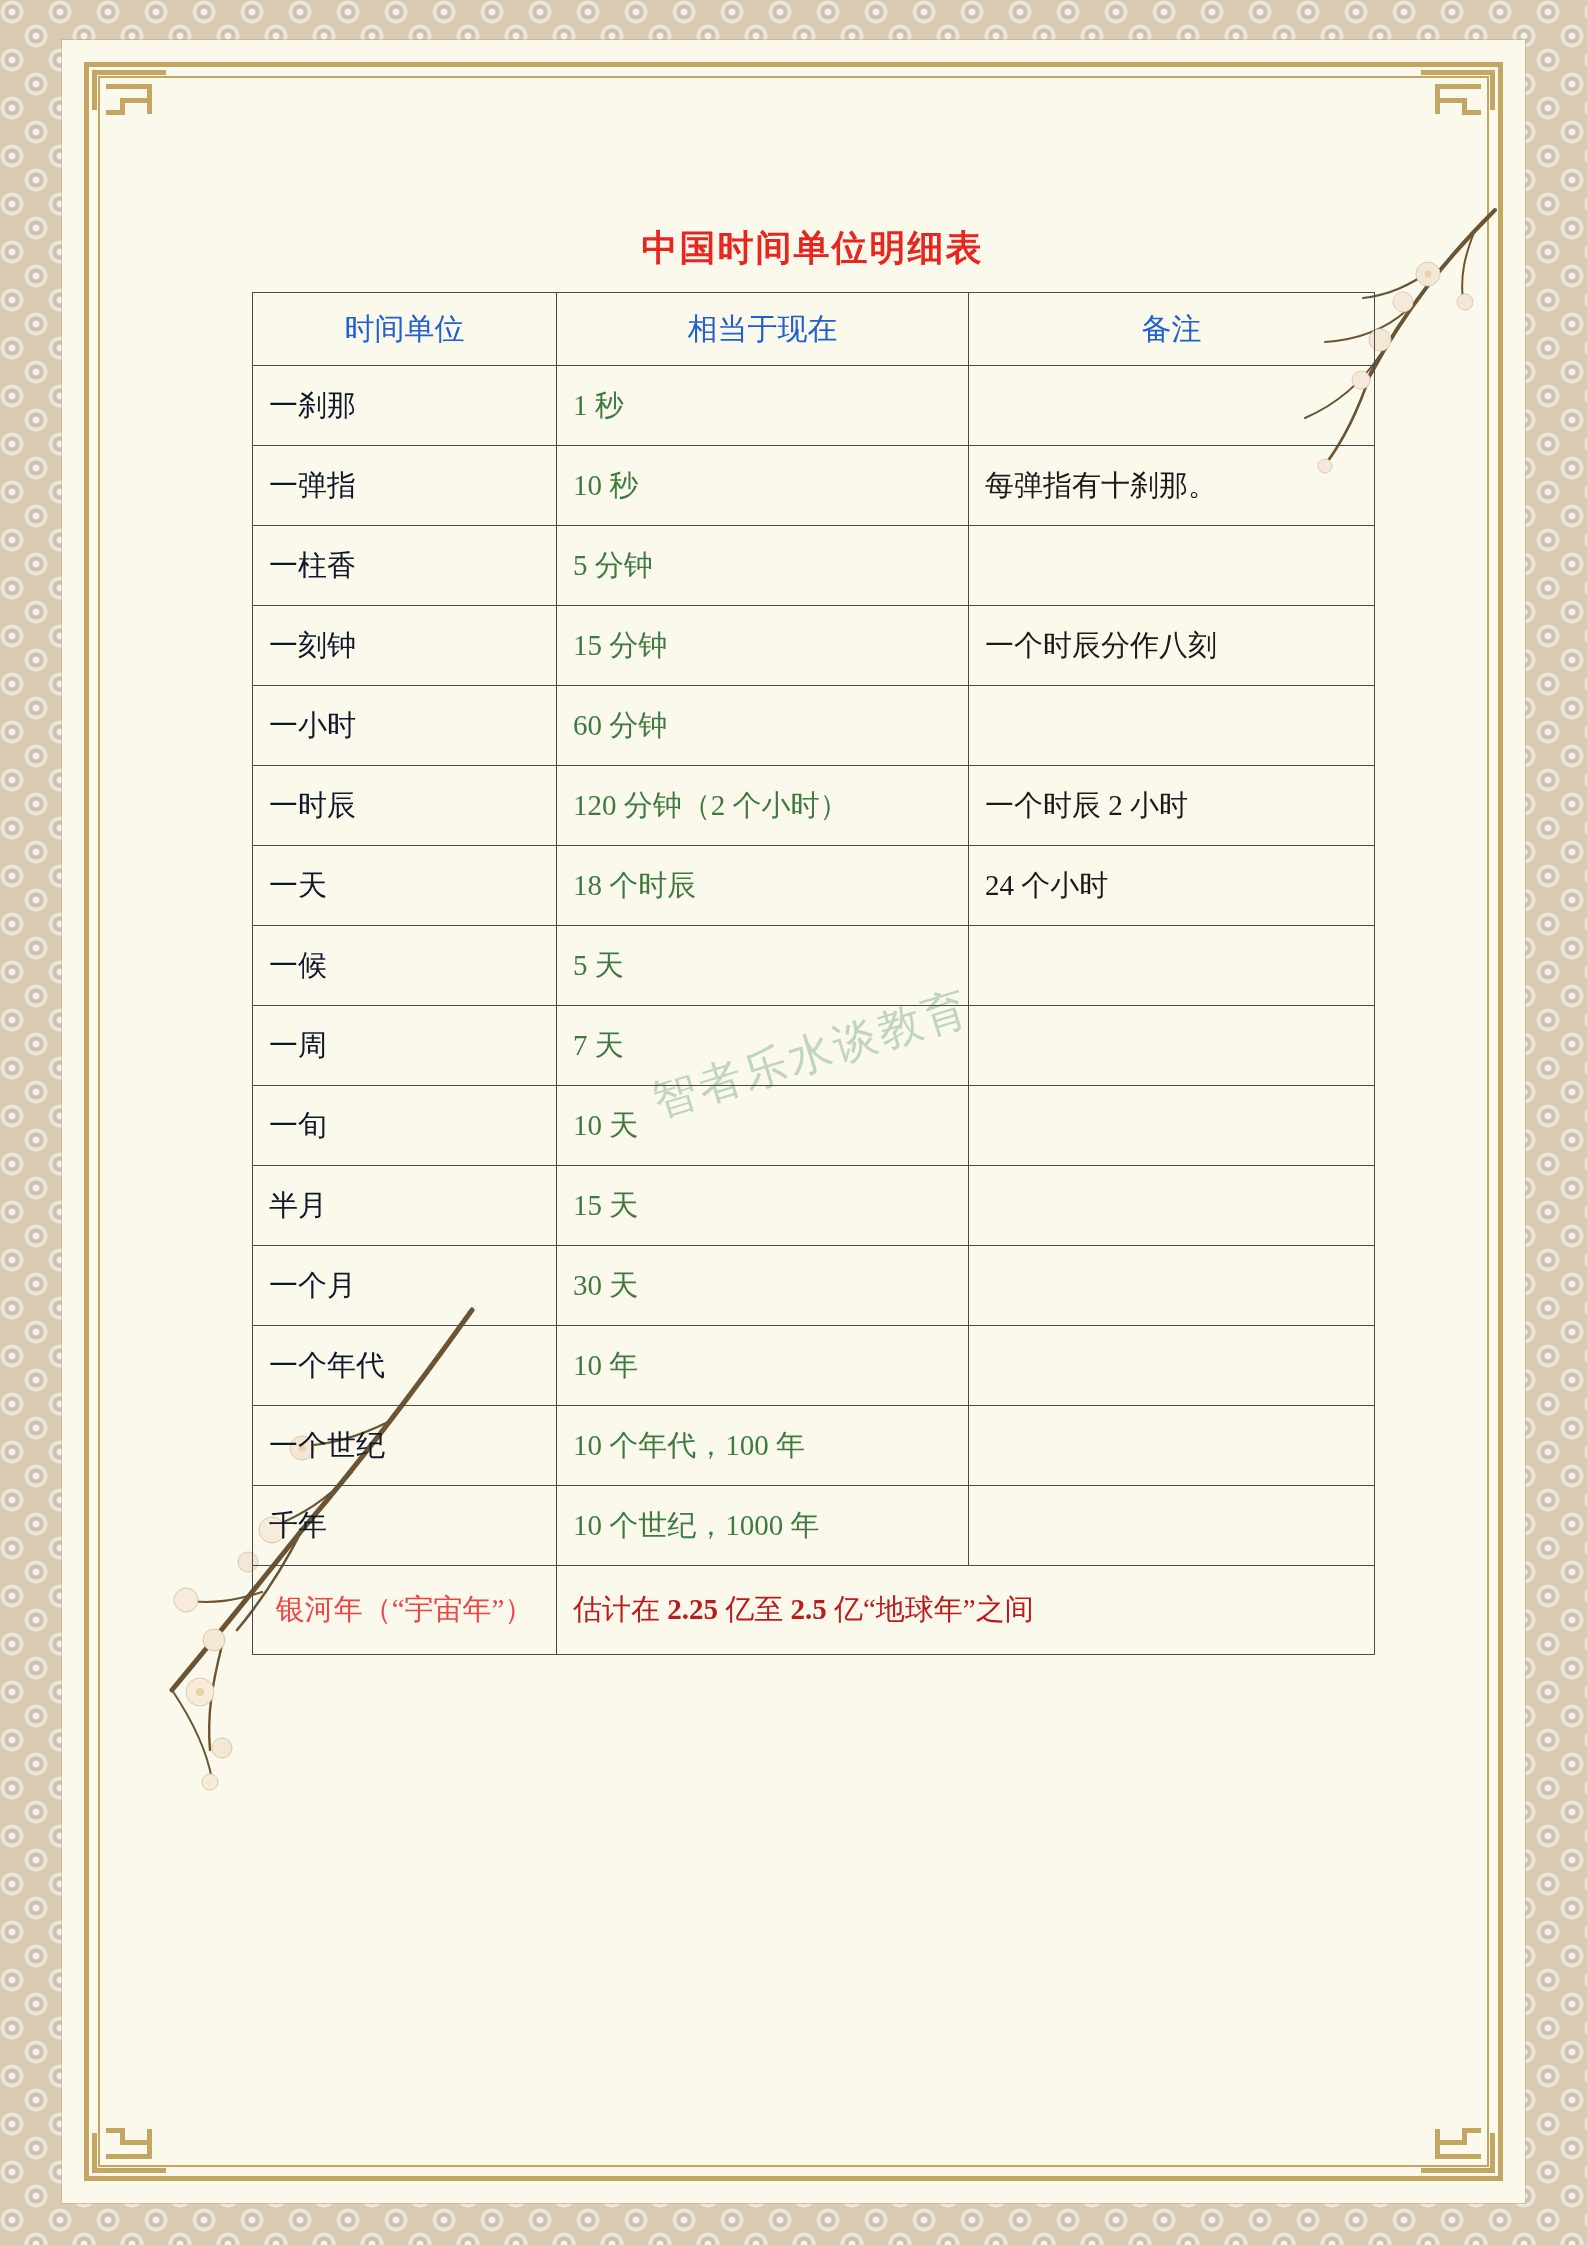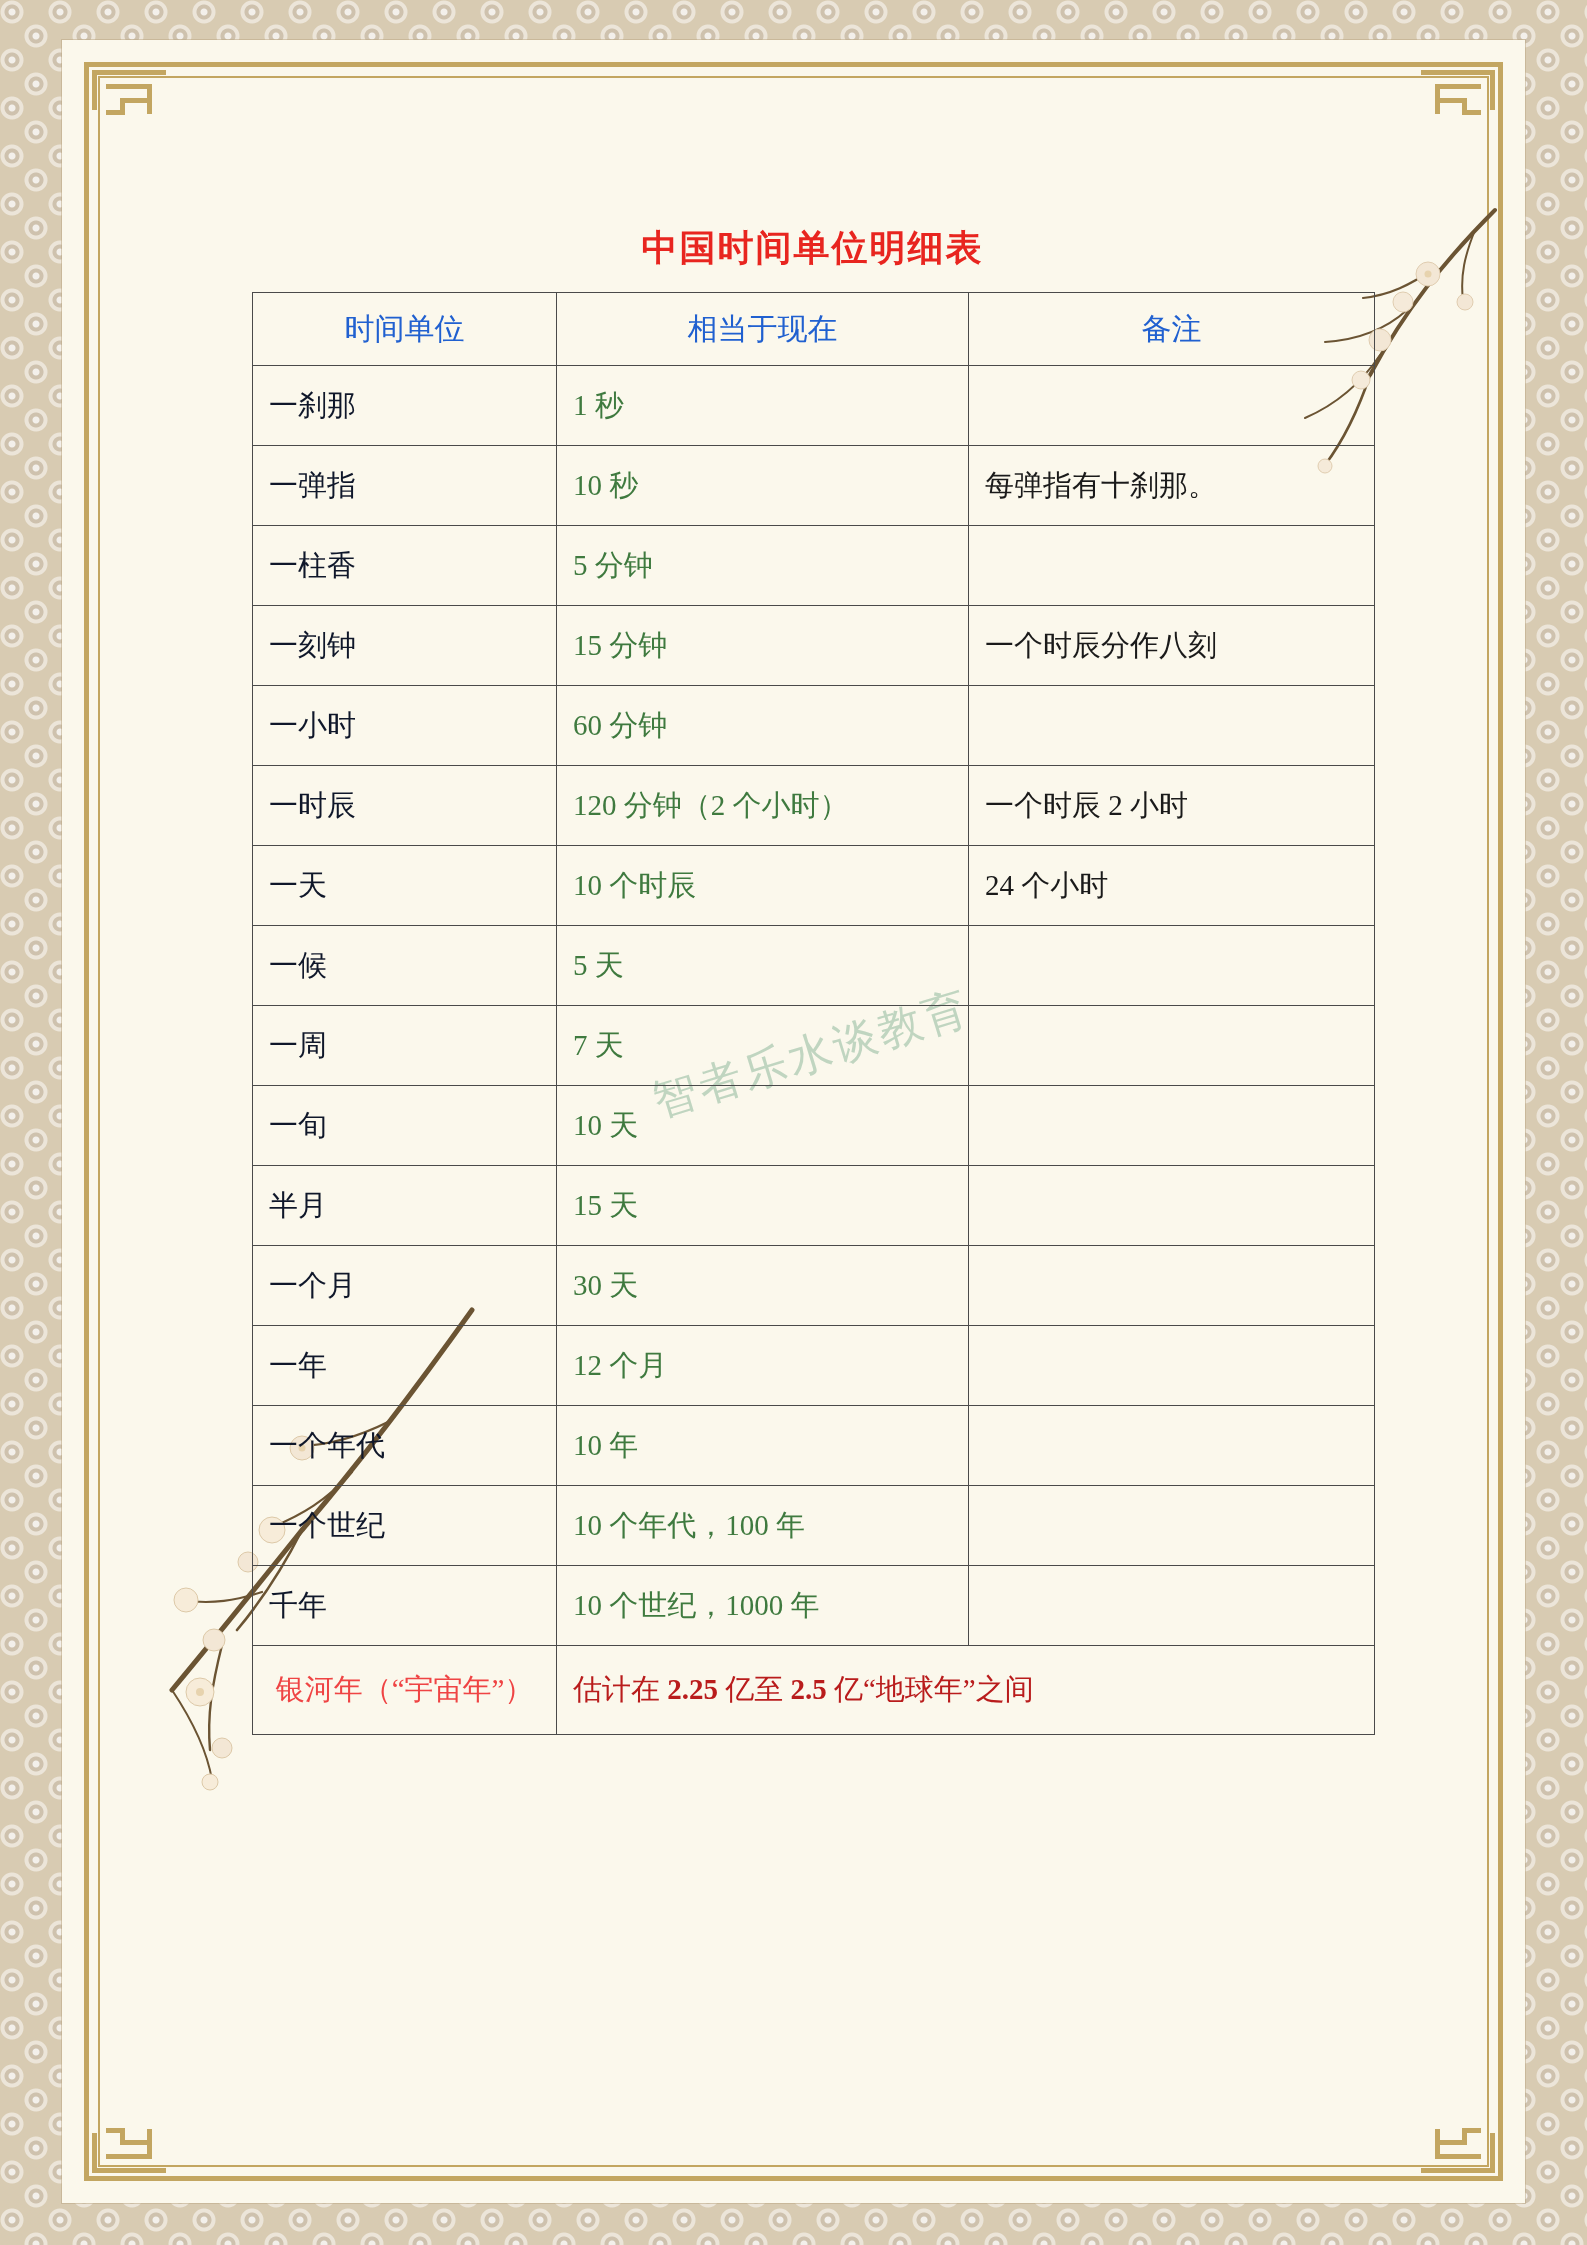--- a/index.html
+++ b/index.html
@@ -297,21 +297,21 @@
           <td class="equiv">60 分钟</td>
           <td class="note"></td>
         </tr>
         <tr>
           <td class="unit">一时辰</td>
           <td class="equiv">120 分钟（2 个小时）</td>
           <td class="note">一个时辰 2 小时</td>
         </tr>
         <tr>
           <td class="unit">一天</td>
-          <td class="equiv">10 个时辰</td>
+          <td class="equiv">18 个时辰</td>
           <td class="note">24 个小时</td>
         </tr>
         <tr>
           <td class="unit">一候</td>
           <td class="equiv">5 天</td>
           <td class="note"></td>
         </tr>
         <tr>
           <td class="unit">一周</td>
           <td class="equiv">7 天</td>
@@ -323,25 +323,20 @@
           <td class="note"></td>
         </tr>
         <tr>
           <td class="unit">半月</td>
           <td class="equiv">15 天</td>
           <td class="note"></td>
         </tr>
         <tr>
           <td class="unit">一个月</td>
           <td class="equiv">30 天</td>
-          <td class="note"></td>
-        </tr>
-        <tr>
-          <td class="unit">一年</td>
-          <td class="equiv">12 个月</td>
           <td class="note"></td>
         </tr>
         <tr>
           <td class="unit">一个年代</td>
           <td class="equiv">10 年</td>
           <td class="note"></td>
         </tr>
         <tr>
           <td class="unit">一个世纪</td>
           <td class="equiv">10 个年代，100 年</td>

